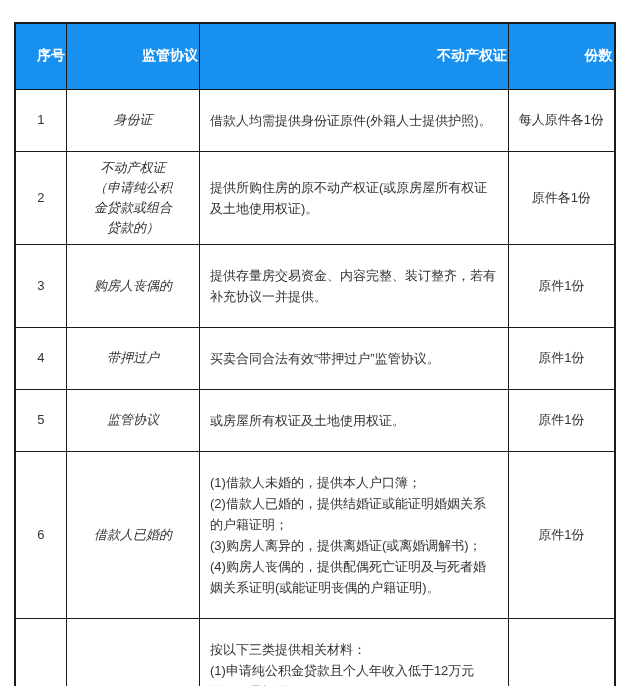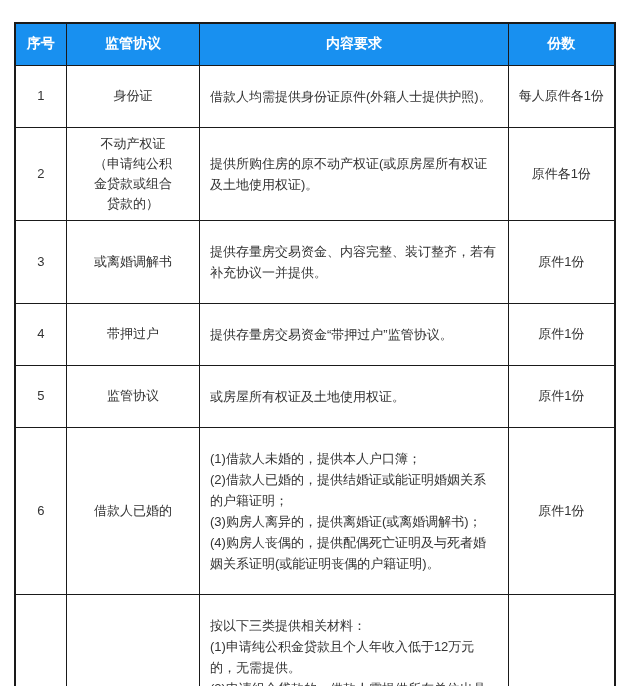--- a/index.html
+++ b/index.html
@@ -33,39 +33,39 @@
     border: 2px solid var(--border-color);
   }
   .materials th, .materials td {
     border: 1px solid var(--border-color);
   }
   .materials th {
     background: var(--header-bg);
     color: var(--header-text);
     font-size: 14px;
     font-weight: bold;
-    height: 42px;
-    text-align: center;
+    height: 66px;
+    text-align: right;
     vertical-align: middle;
   }
   .materials td {
     font-size: 13px;
     color: var(--body-text);
     text-align: center;
     vertical-align: middle;
     padding: 6px 6px;
     line-height: 20px;
   }
   .materials td.c-req {
     text-align: left;
     padding: 20px 10px;
     white-space: pre-line;
     line-height: 21px;
   }
-  .materials td.c-name { padding: 6px 21px; }
+  .materials td.c-name { padding: 6px 21px; font-style: italic; }
   tr.h40  td { height: 40px; }
   tr.h63  td { height: 63px; }
   tr.h43  td { height: 43px; }
   tr.h42  td { height: 42px; }
   tr.h110 td { height: 110px; }
   tr.h132 td { height: 132px; }
 </style>
 </head>
 <body>
 
@@ -75,47 +75,47 @@
     <colgroup>
       <col style="width:52px">
       <col style="width:133px">
       <col style="width:309px">
       <col style="width:106px">
     </colgroup>
     <thead>
       <tr>
         <th>序号</th>
         <th>监管协议</th>
-        <th>内容要求</th>
+        <th>不动产权证</th>
         <th>份数</th>
       </tr>
     </thead>
     <tbody>
       <tr class="h40">
         <td class="c-no">1</td>
         <td class="c-name">身份证</td>
         <td class="c-req">借款人均需提供身份证原件(外籍人士提供护照)。</td>
         <td class="c-copies">每人原件各1份</td>
       </tr>
       <tr class="h63">
         <td class="c-no">2</td>
         <td class="c-name">不动产权证（申请纯公积金贷款或组合贷款的）</td>
         <td class="c-req">提供所购住房的原不动产权证(或原房屋所有权证及土地使用权证)。</td>
         <td class="c-copies">原件各1份</td>
       </tr>
       <tr class="h43">
         <td class="c-no">3</td>
-        <td class="c-name">或离婚调解书</td>
+        <td class="c-name">购房人丧偶的</td>
         <td class="c-req">提供存量房交易资金、内容完整、装订整齐，若有补充协议一并提供。</td>
         <td class="c-copies">原件1份</td>
       </tr>
       <tr class="h43">
         <td class="c-no">4</td>
         <td class="c-name">带押过户</td>
-        <td class="c-req">提供存量房交易资金“带押过户”监管协议。</td>
+        <td class="c-req">买卖合同合法有效“带押过户”监管协议。</td>
         <td class="c-copies">原件1份</td>
       </tr>
       <tr class="h42">
         <td class="c-no">5</td>
         <td class="c-name">监管协议</td>
         <td class="c-req">或房屋所有权证及土地使用权证。</td>
         <td class="c-copies">原件1份</td>
       </tr>
       <tr class="h110">
         <td class="c-no">6</td>

